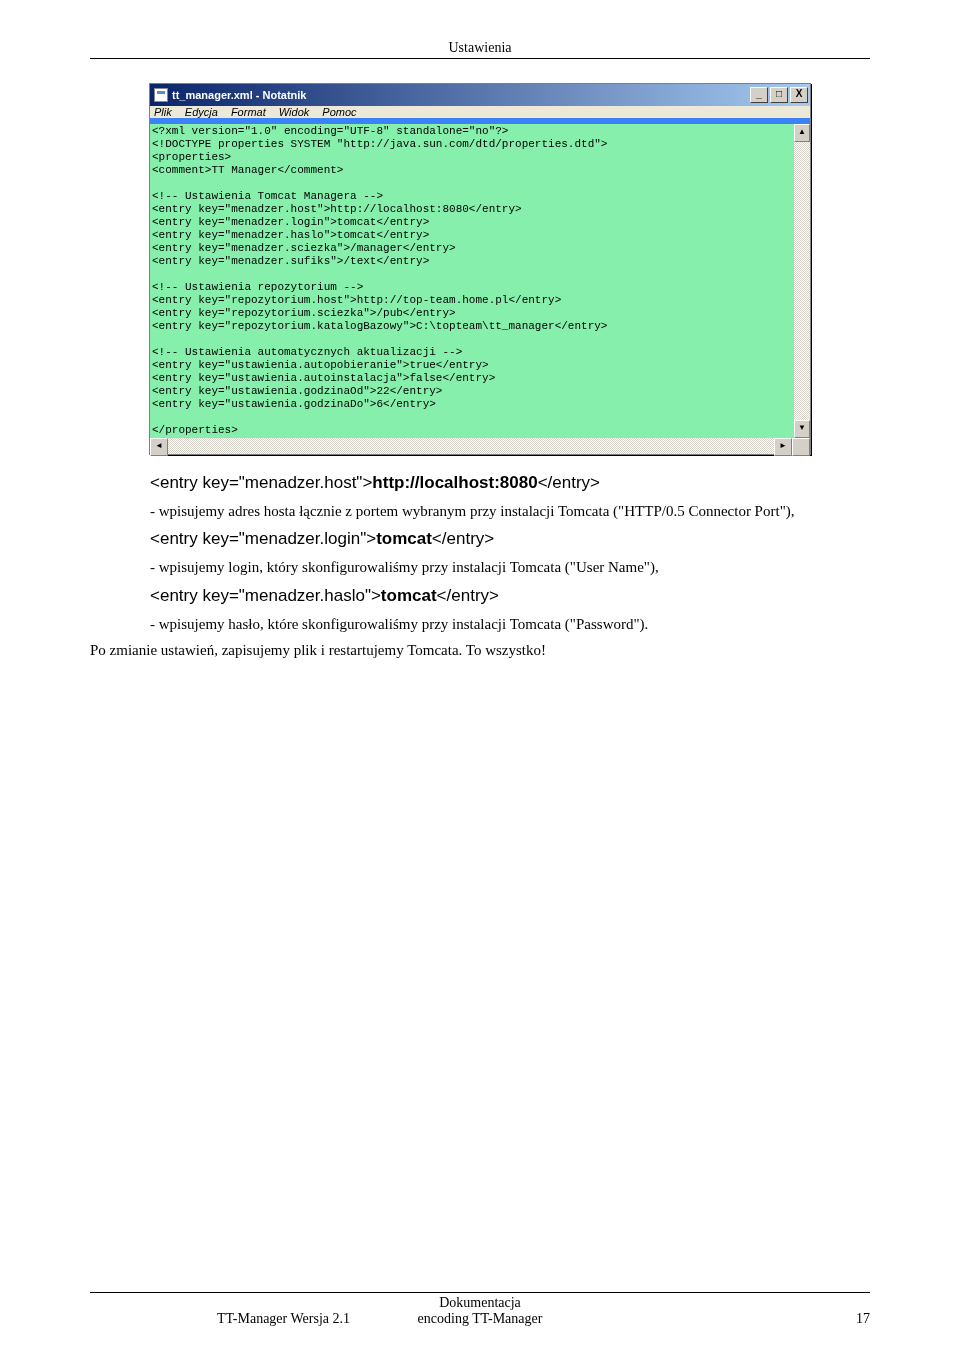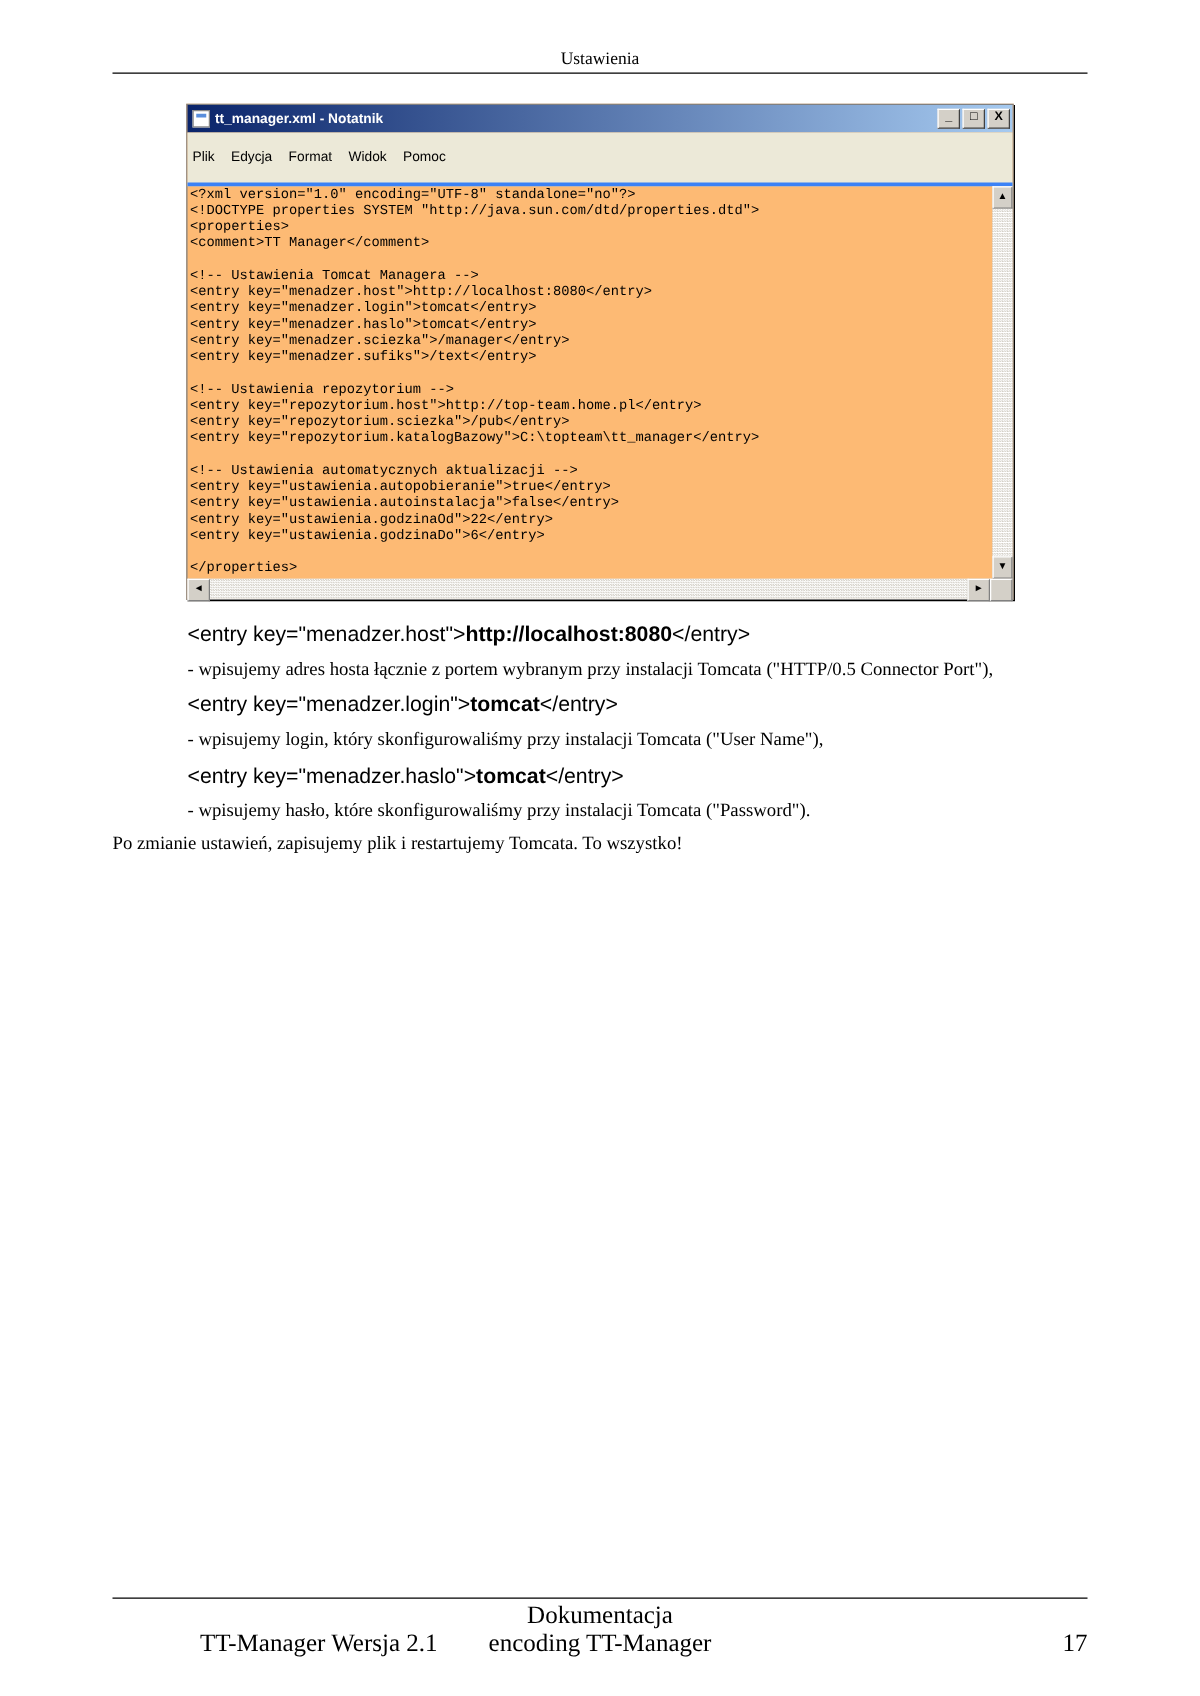--- a/index.html
+++ b/index.html
@@ -25,21 +25,21 @@
     border-top: 1px solid #000;
     margin: 2px 0 24px 0;
   }
   .notepad-window {
     border: 1px solid #808080;
     box-shadow: 1px 1px 0 #000;
     font-family: Tahoma, Arial, sans-serif;
     font-size: 11px;
     width: 660px;
     margin: 0 auto 18px auto;
-    background: #fdba74;
+    background: #86efac;
   }
   .titlebar {
     background: linear-gradient(to right, #0a246a, #a6caf0);
     color: #fff;
     padding: 2px 2px 2px 4px;
     display: flex;
     align-items: center;
     height: 18px;
   }
   .titlebar-icon {
@@ -76,22 +76,23 @@
     border-bottom-color: #404040;
     font-family: Arial, sans-serif;
     font-size: 10px;
     line-height: 12px;
     text-align: center;
     color: #000;
     font-weight: bold;
   }
   .menubar {
     background: #ece9d8;
-    padding: 14px 4px;
-    border-bottom: 3px solid #3b82f6;
+    padding: 0 4px;
+    border-bottom: 6px solid #3b82f6;
+    font-style: italic;
   }
   .menubar span {
     margin-right: 10px;
   }
   .editor-area {
     display: flex;
   }
   .editor-content {
     font-family: "Lucida Console", "Courier New", monospace;
     font-size: 11px;
@@ -150,21 +151,21 @@
     bottom: 30px;
     left: 90px;
     right: 90px;
   }
   .footer-rule {
     border-top: 1px solid #000;
     margin-bottom: 2px;
   }
   .footer-row {
     display: flex;
-    font-size: 20px;
+    font-size: 14px;
   }
   .footer-left { flex: 1; text-align: right; }
   .footer-center { flex: 1; text-align: center; }
   .footer-right { flex: 1; text-align: right; }
 </style>
 </head>
 <body>
 
 <div class="page">
   <div class="page-header">Ustawienia</div>

